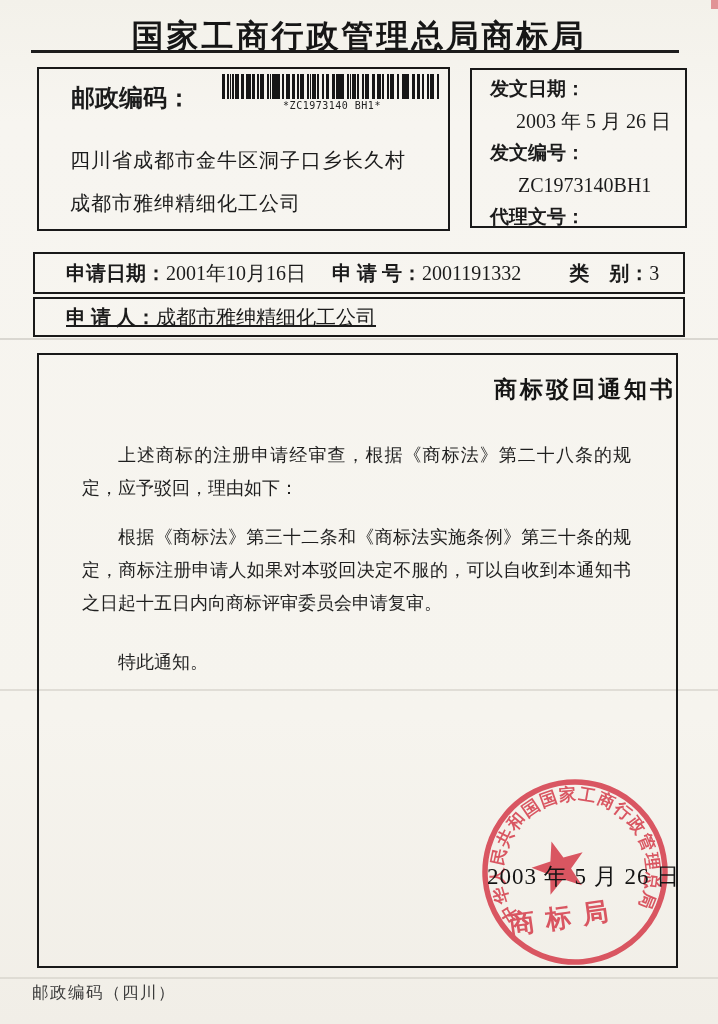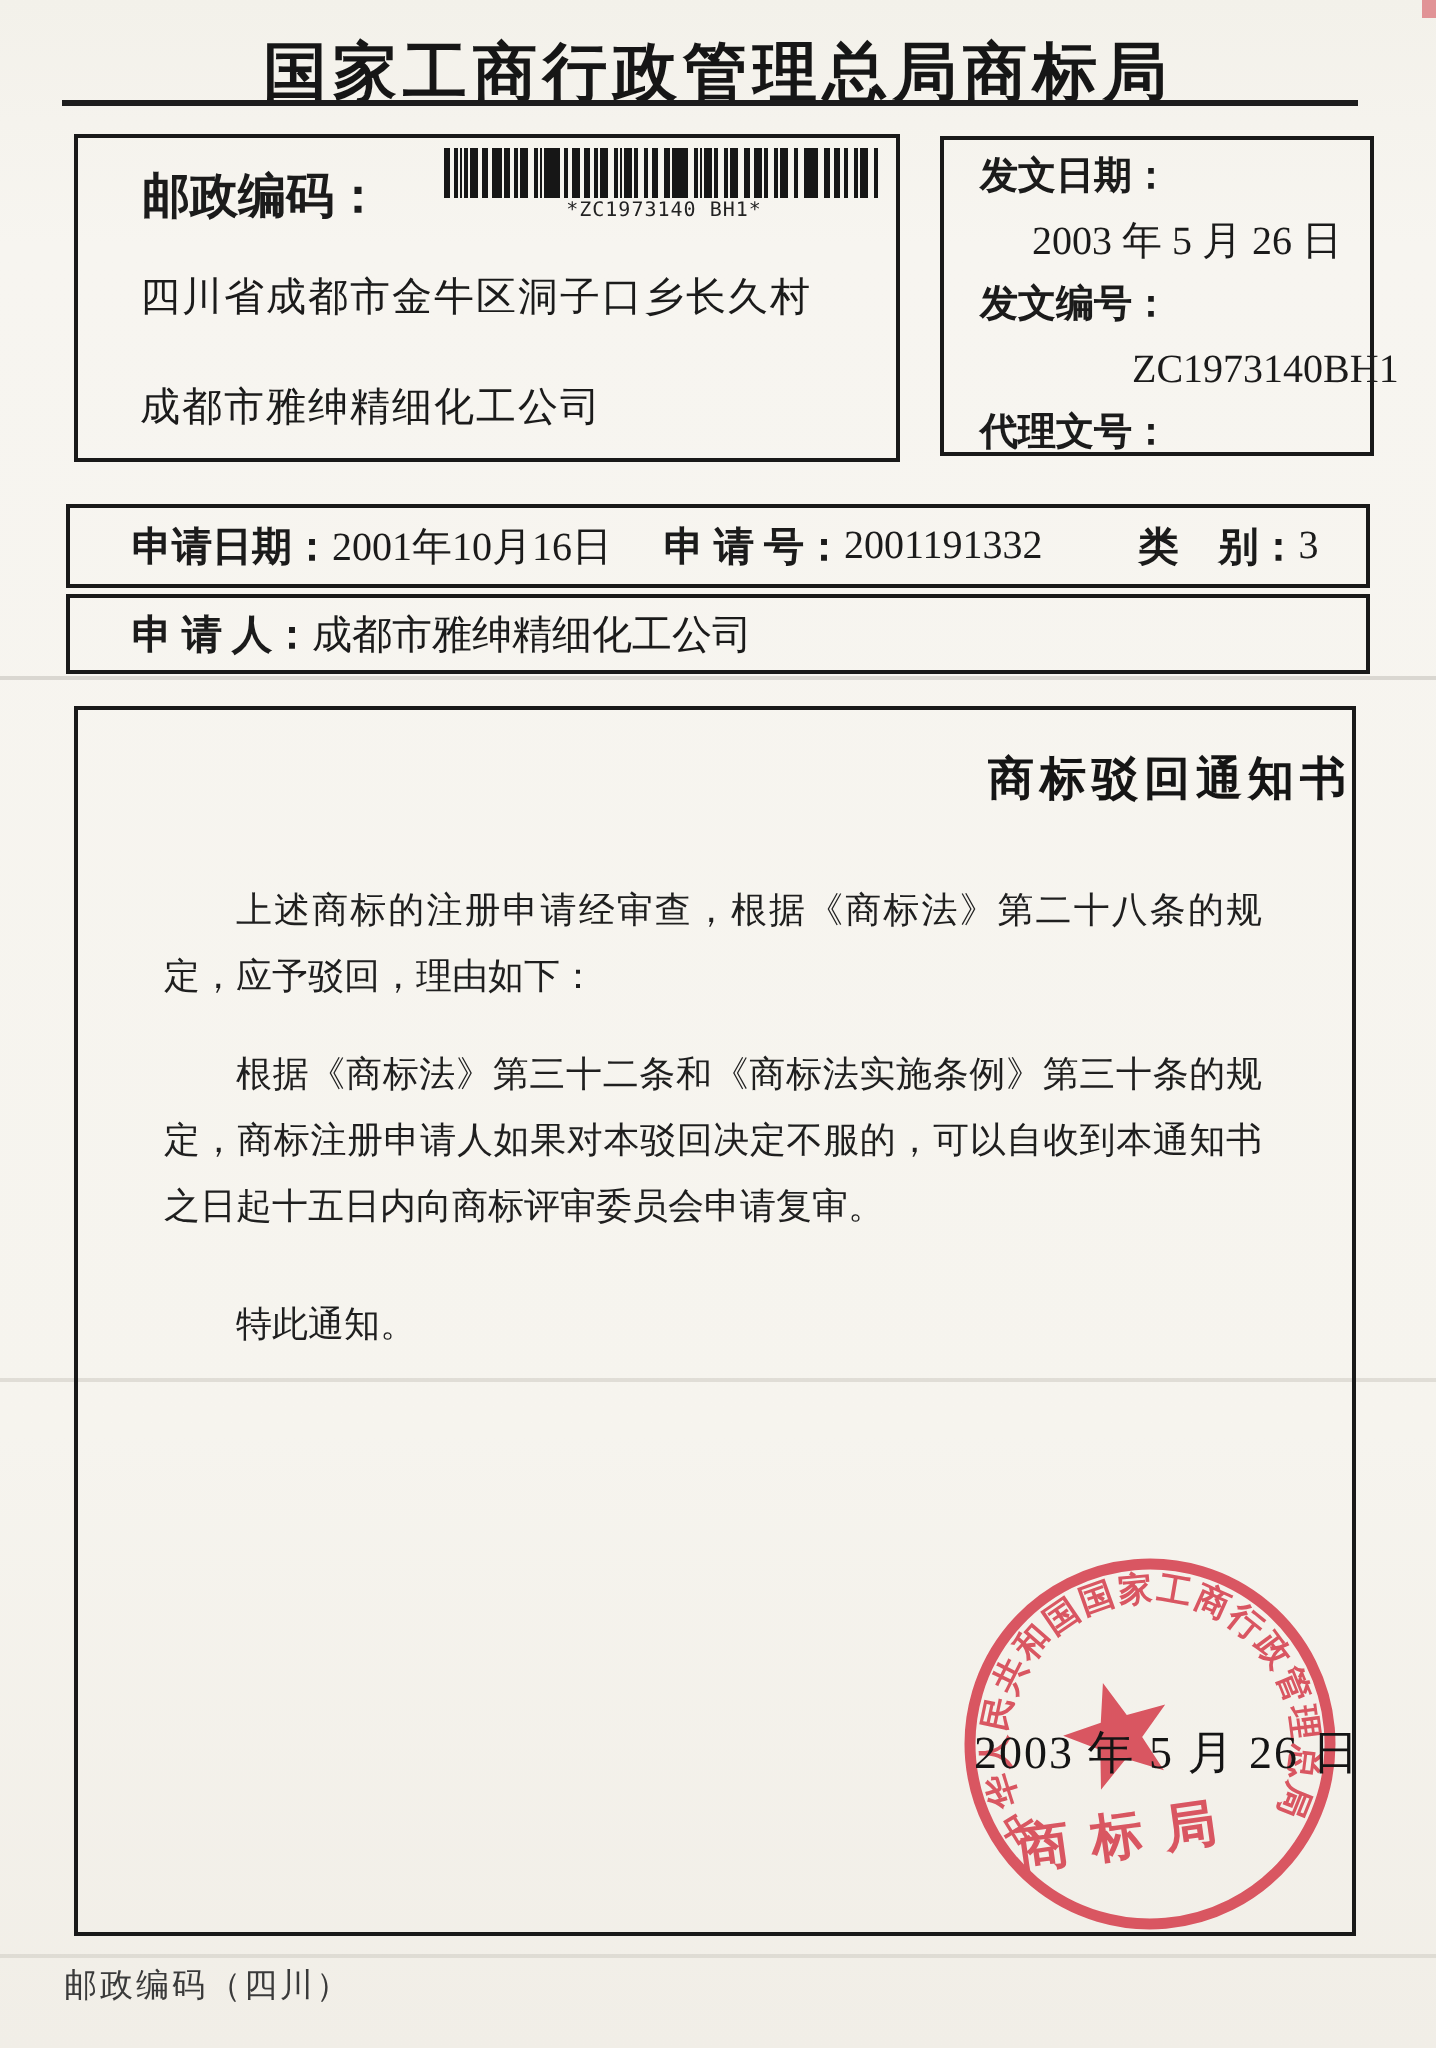--- a/index.html
+++ b/index.html
@@ -31,28 +31,28 @@
     background:
       repeating-linear-gradient(90deg,#161616 0 2px,transparent 2px 5px),
       repeating-linear-gradient(90deg,#161616 0 1px,transparent 1px 8px),
       repeating-linear-gradient(90deg,#161616 0 3px,transparent 3px 13px),
       repeating-linear-gradient(90deg,#161616 0 1px,transparent 1px 19px);
   }
   .barcode-text{
     position:absolute;left:183px;top:31px;width:220px;text-align:center;
     font-family:"DejaVu Sans Mono",monospace;font-size:10px;color:#222;letter-spacing:.5px;
   }
-  .addr-line{position:absolute;left:31px;top:66px;font-size:20px;letter-spacing:1px;}
+  .addr-line{position:absolute;left:31px;top:78px;font-size:20px;letter-spacing:1px;}
   .addr-recipient{position:absolute;left:31px;top:121px;font-size:20px;letter-spacing:1px;}
   .dispatch-box{left:470px;top:68px;width:217px;height:160px;}
   .d-row{position:absolute;left:18px;font-size:19px;font-weight:600;line-height:24px;}
   .d-val{position:absolute;font-size:20px;font-weight:400;line-height:24px;}
   .bar{left:33px;width:652px;display:flex;align-items:center;padding-left:31px;font-size:20px;}
   .bar1{top:252px;height:42px;}
-  .bar2{top:297px;height:40px;}
+  .bar2{top:297px;height:40px;text-decoration:underline;}
   .bar .lbl{font-weight:600;}
   .gap26{width:26px;flex:0 0 auto;}
   .gap48{width:48px;flex:0 0 auto;}
   .main-box{left:37px;top:353px;width:641px;height:615px;}
   .notice-title{
     position:absolute;top:19px;left:0;width:100%;text-align:right;
     font-size:23px;font-weight:600;letter-spacing:3px;color:#151515;
   }
   .notice-body{
     position:absolute;top:68px;left:0;width:100%;box-sizing:border-box;
@@ -94,21 +94,21 @@
     <div class="barcode"></div>
     <div class="barcode-text">*ZC1973140 BH1*</div>
     <div class="addr-line">四川省成都市金牛区洞子口乡长久村</div>
     <div class="addr-recipient">成都市雅绅精细化工公司</div>
   </div>
 
   <div class="box dispatch-box">
     <div class="d-row" style="top:7px;">发文日期：</div>
     <div class="d-val" style="left:44px;top:39px;">2003 年 5 月 26 日</div>
     <div class="d-row" style="top:71px;">发文编号：</div>
-    <div class="d-val" style="left:46px;top:103px;margin-left:48px;">ZC1973140BH1</div>
+    <div class="d-val" style="left:46px;top:103px;">ZC1973140BH1</div>
     <div class="d-row" style="top:135px;">代理文号：</div>
   </div>
 
   <div class="box bar bar1">
     <span class="lbl">申请日期：</span>
     <span>2001年10月16日</span>
     <span class="gap26"></span>
     <span class="lbl">申 请 号：</span>
     <span>2001191332</span>
     <span class="gap48"></span>

